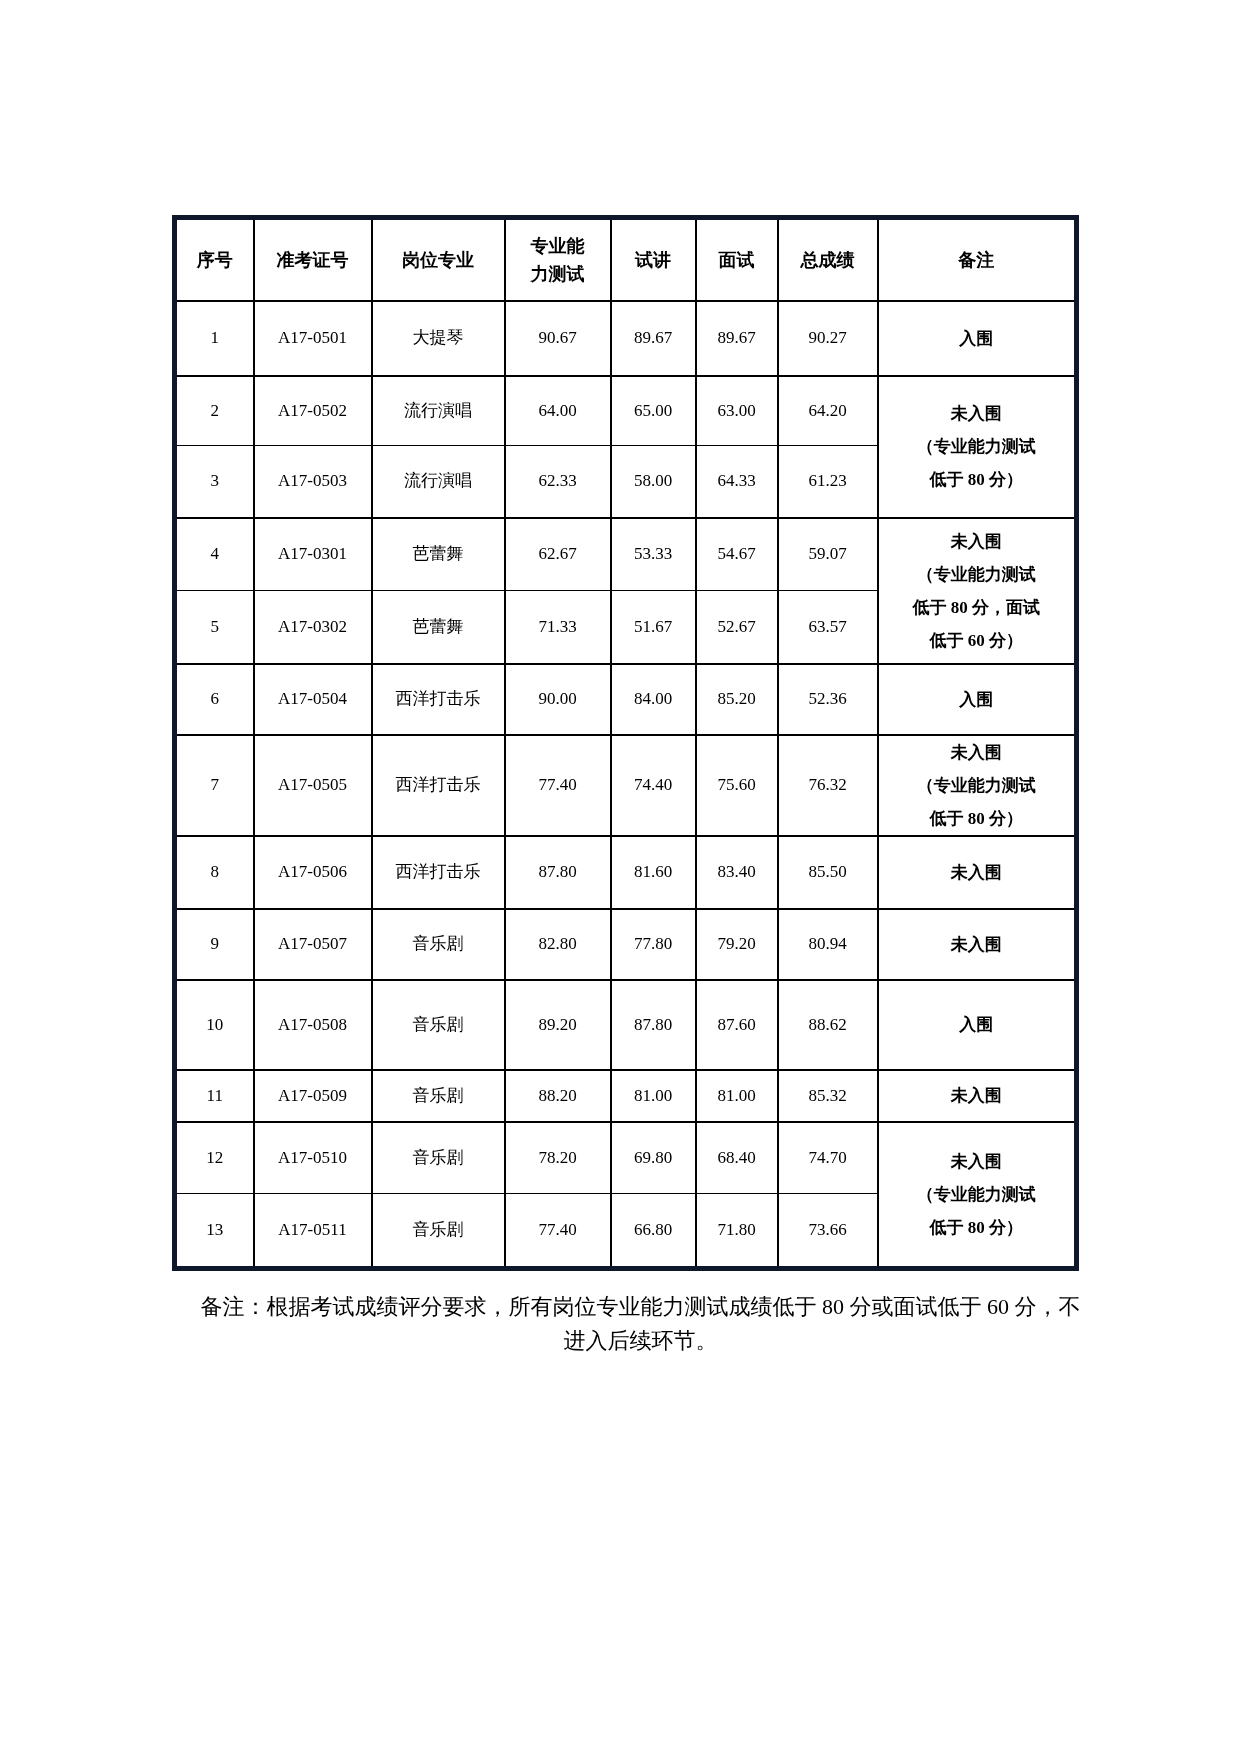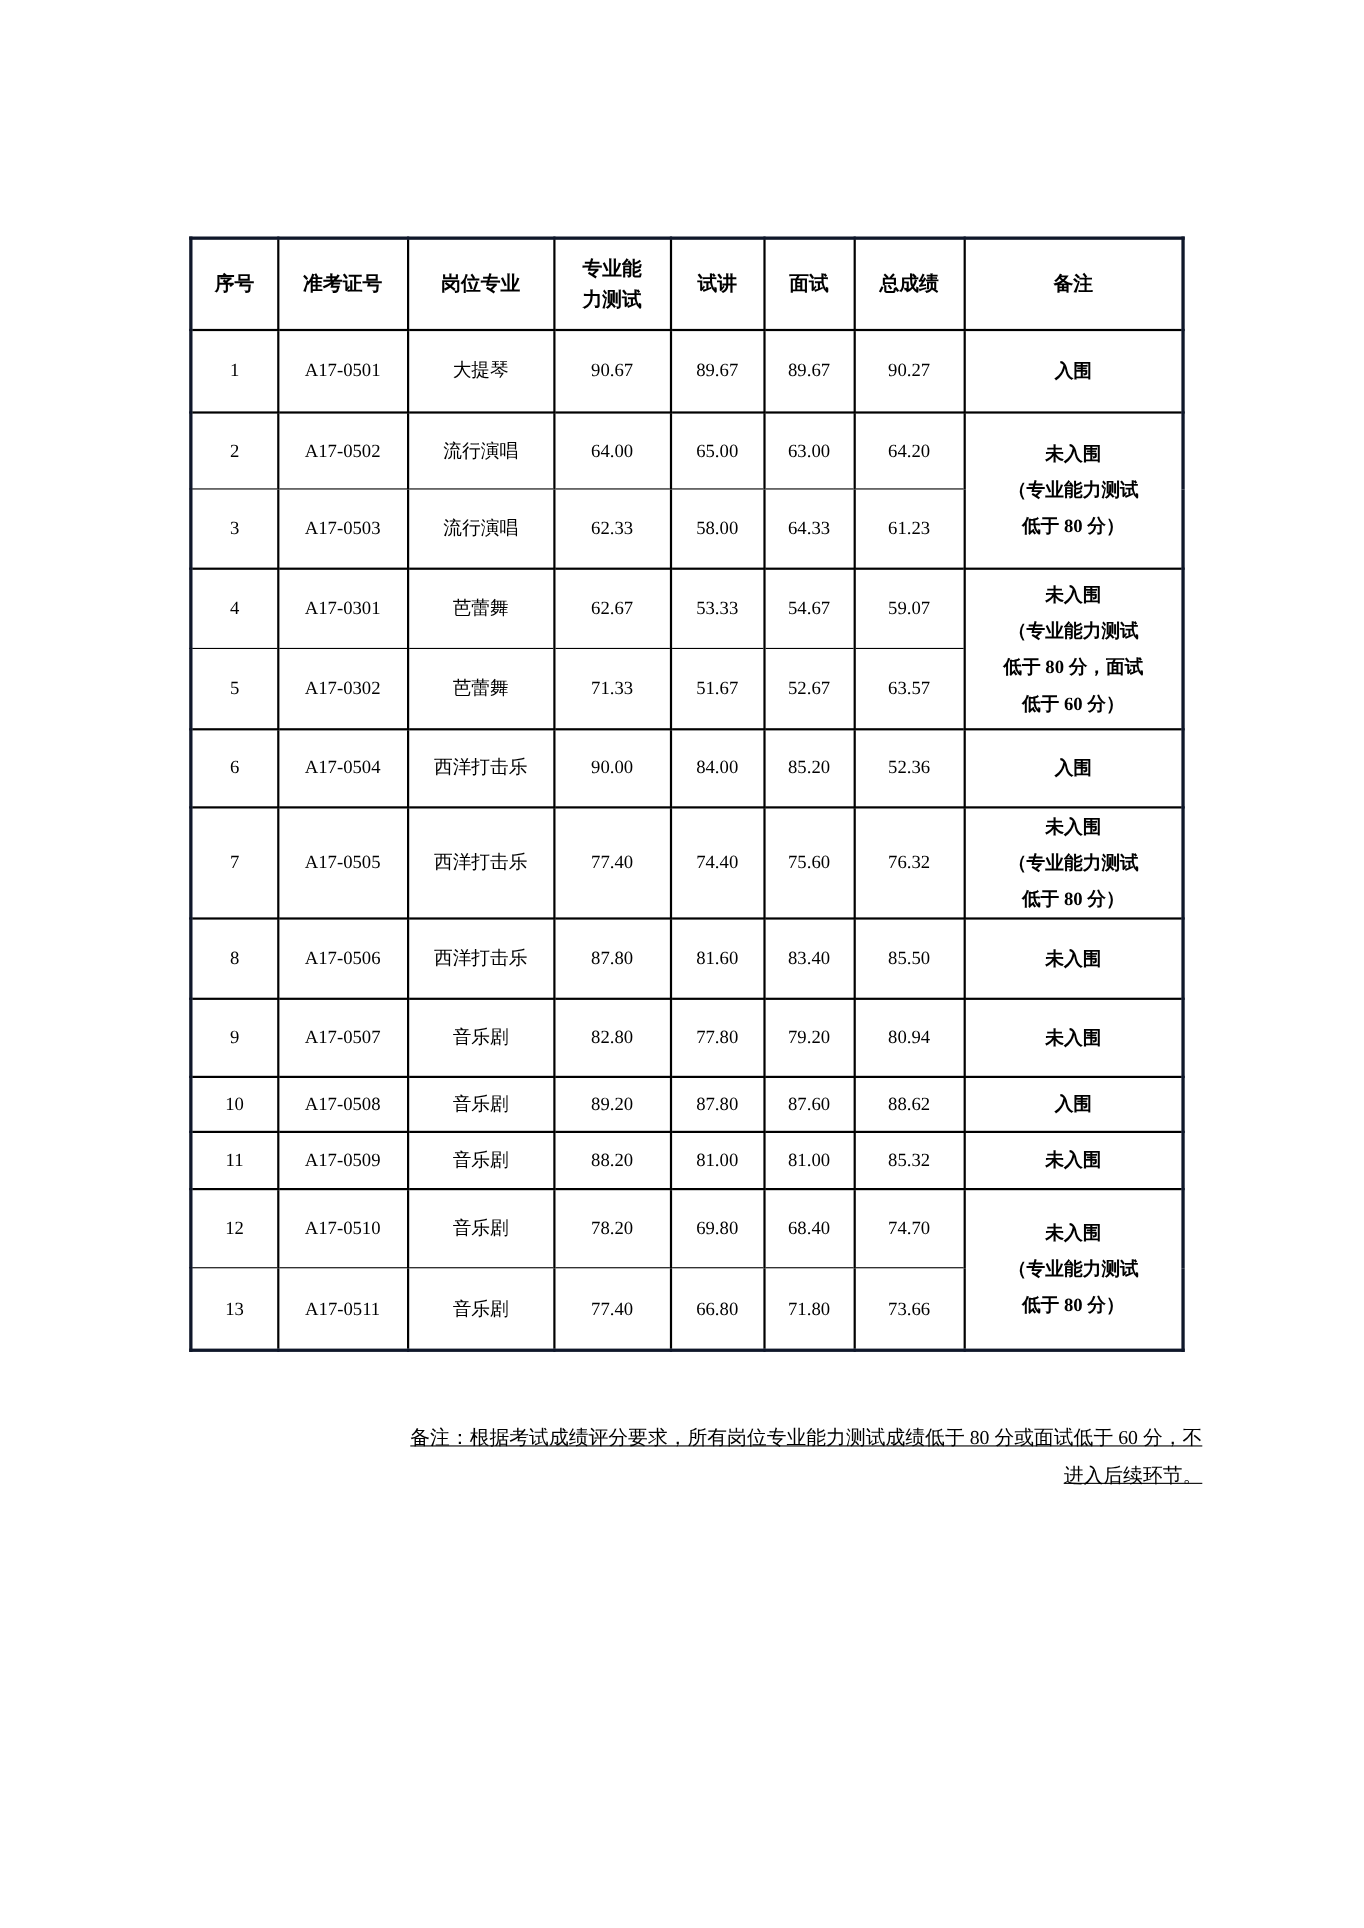--- a/index.html
+++ b/index.html
@@ -16,21 +16,21 @@
     overflow: hidden;
     font-family: "Liberation Serif", "DejaVu Serif", serif;
     color: #000000;
   }
   table.score-table {
     position: absolute;
     left: 172px;
     top: 215px;
     border-collapse: collapse;
     table-layout: fixed;
-    border: 3px solid #0f172a;
+    border: 5px solid #0f172a;
   }
   .score-table th, .score-table td {
     border: 2px solid #000000;
     text-align: center;
     vertical-align: middle;
     padding: 0;
     font-size: 17px;
     font-weight: normal;
     line-height: 24px;
     overflow: hidden;
@@ -47,25 +47,24 @@
     font-weight: bold;
   }
   
   .score-table td.tb { border-bottom-width: 1px; }
   .score-table td.tt { border-top-width: 1px; }
   .footnote {
     position: absolute;
     left: 188px;
     top: 1290px;
     width: 905px;
-    font-size: 18px;
+    font-size: 22px;
     line-height: 34px;
     white-space: pre-line;
-    text-align: right;
-    text-decoration: underline;
+    text-align: center;
   }
 </style>
 </head>
 <body>
 
 <div class="page">
 
   <table class="score-table">
     <colgroup>
       <col style="width:79px">
@@ -187,21 +186,21 @@
         <td>9</td>
         <td>A17-0507</td>
         <td>音乐剧</td>
         <td>82.80</td>
         <td>77.80</td>
         <td>79.20</td>
         <td>80.94</td>
         <td class="remark-cell">未入围</td>
       </tr>
 
-      <tr style="height:50px">
+      <tr style="height:90px">
         <td>10</td>
         <td>A17-0508</td>
         <td>音乐剧</td>
         <td>89.20</td>
         <td>87.80</td>
         <td>87.60</td>
         <td>88.62</td>
         <td class="remark-cell">入围</td>
       </tr>
 

